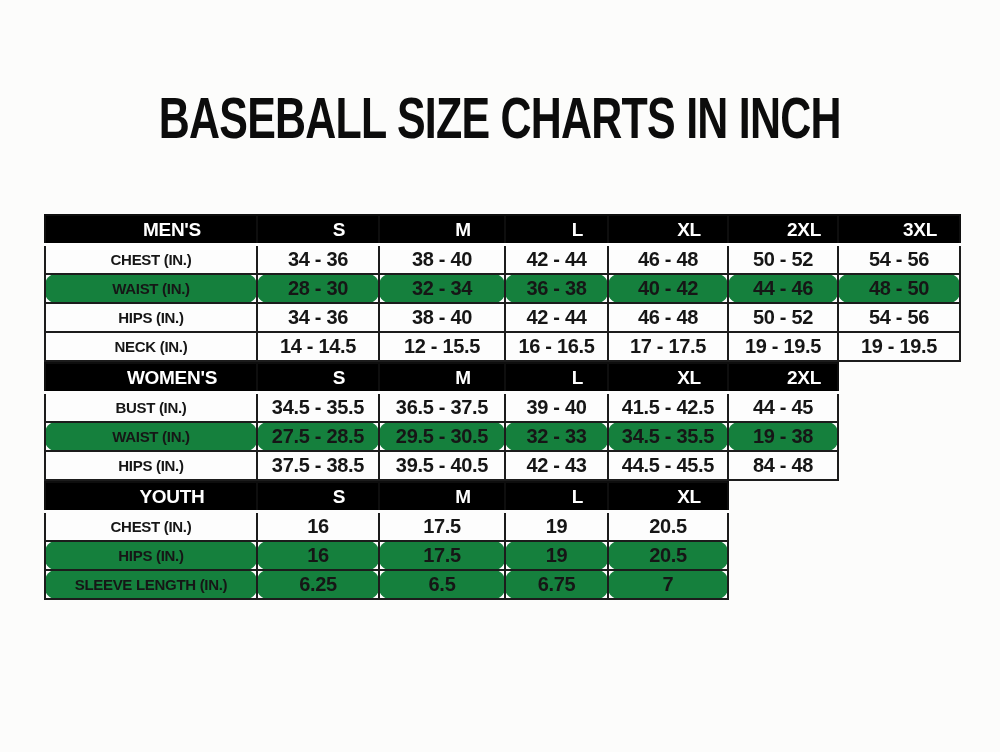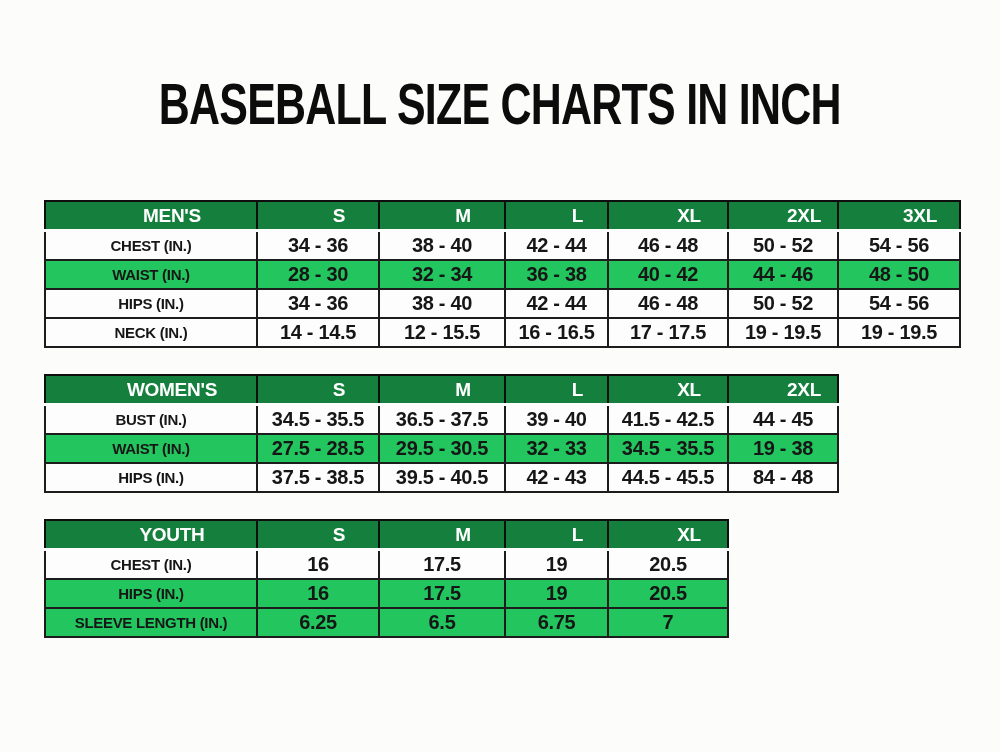--- a/index.html
+++ b/index.html
@@ -10,22 +10,22 @@
   .page {
     position: relative;
     width: 1000px;
     height: 752px;
     background: #fcfcfb;
     overflow: hidden;
     font-family: "Liberation Sans", "DejaVu Sans", sans-serif;
     color: #1a1a1a;
   }
   .title {
-    margin: 10px;
-    padding-top: 68px;
+    margin: 0;
+    padding-top: 92px;
     height: 52px;
     text-align: center;
     white-space: nowrap;
   }
   .title span {
     display: inline-block;
     font-size: 58px;
     line-height: 52px;
     font-weight: 800;
     font-stretch: condensed;
@@ -33,53 +33,53 @@
     color: #0c0c0c;
     transform: scaleX(0.74);
     transform-origin: center;
   }
   .tables {
     margin-left: 44px;
   }
   table.size-table {
     border-collapse: collapse;
     table-layout: fixed;
-    margin-top: 26px;
     background: #fdfdfd;
   }
   table.size-table.first {
     margin-top: 70px;
   }
   table.size-table th,
   table.size-table td {
     border: 2px solid #1c1c1c;
     height: 27px;
     padding: 0 3px;
     text-align: center;
     vertical-align: middle;
     font-weight: bold;
     font-stretch: condensed;
     letter-spacing: -0.3px;
     white-space: nowrap;
     overflow: hidden;
   }
   table.size-table th {
-    background: #15803d;
+    background: #000000;
     color: #ffffff;
     font-size: 19px;
     border-color: #0e0e0e;
     border-bottom: 3px solid #fdfdfd;
     padding-left: 45px;
   }
   table.size-table td {
     font-size: 20px;
     color: #161616;
   }
   table.size-table tr.stripe td {
-    background: #22c55e;
+    background: #15803d;
+    border-radius: 11px;
   }
   table.size-table td.row-label {
     font-size: 15px;
   }
 </style>
 </head>
 <body>
 
 <div class="page">
   <h1 class="title"><span>BASEBALL SIZE CHARTS IN INCH</span></h1>

